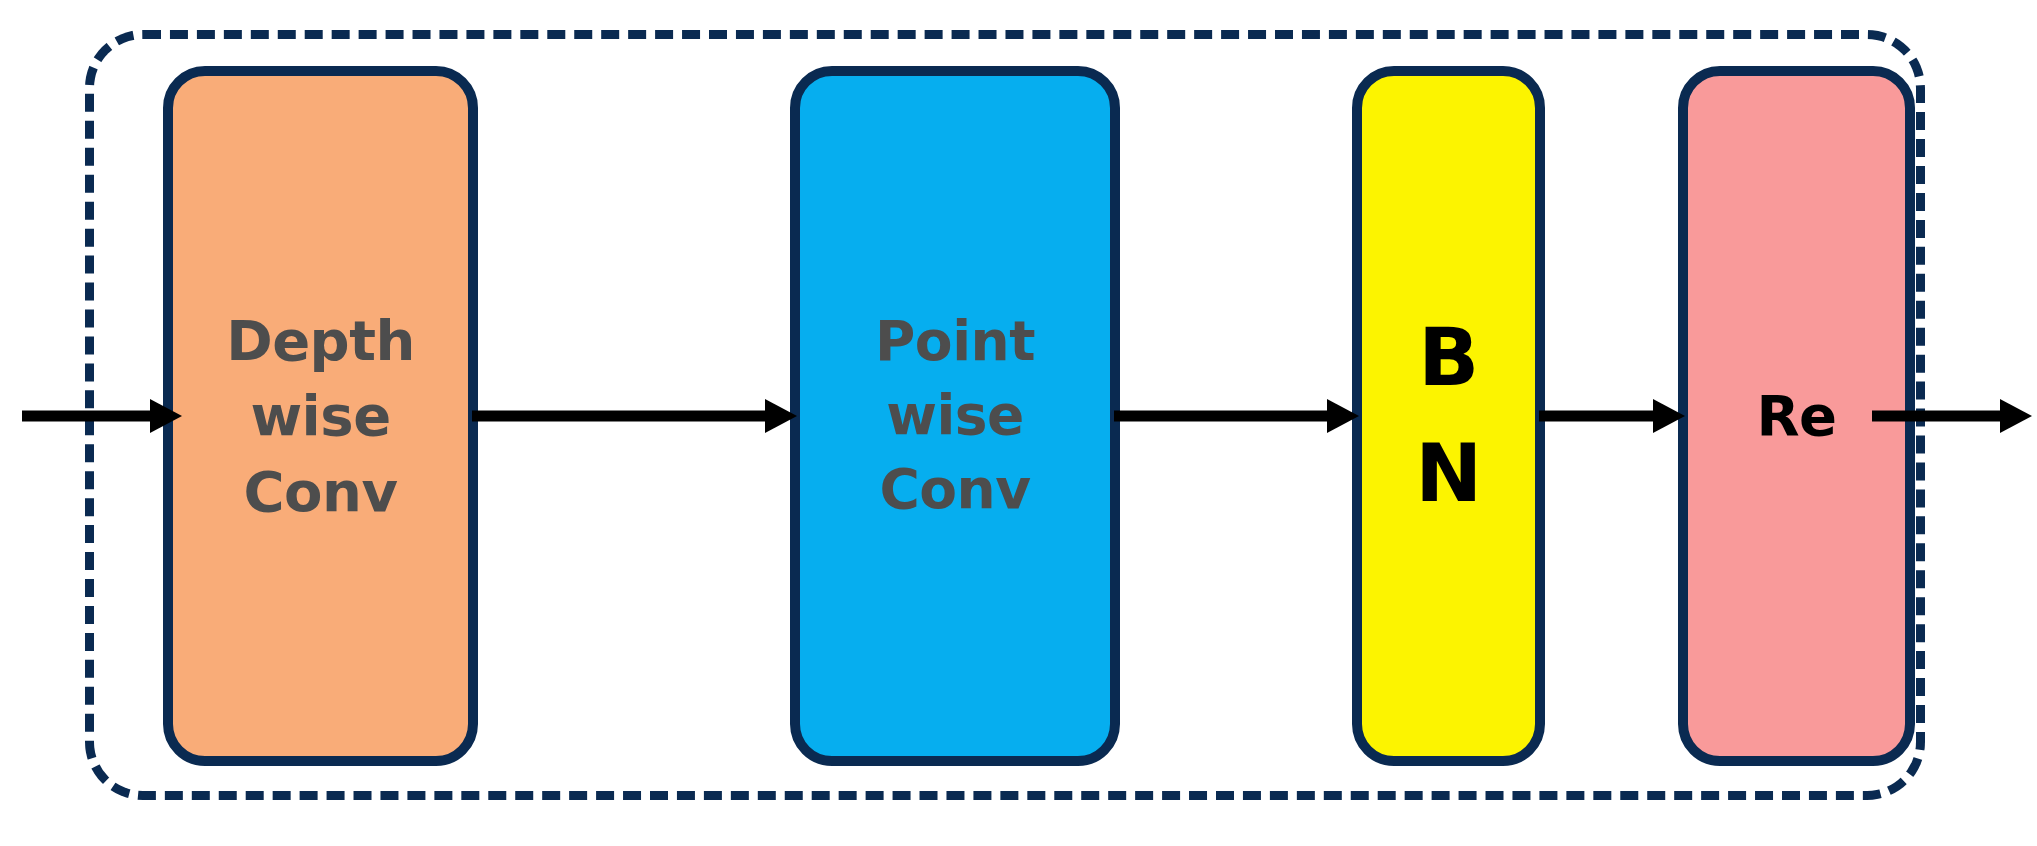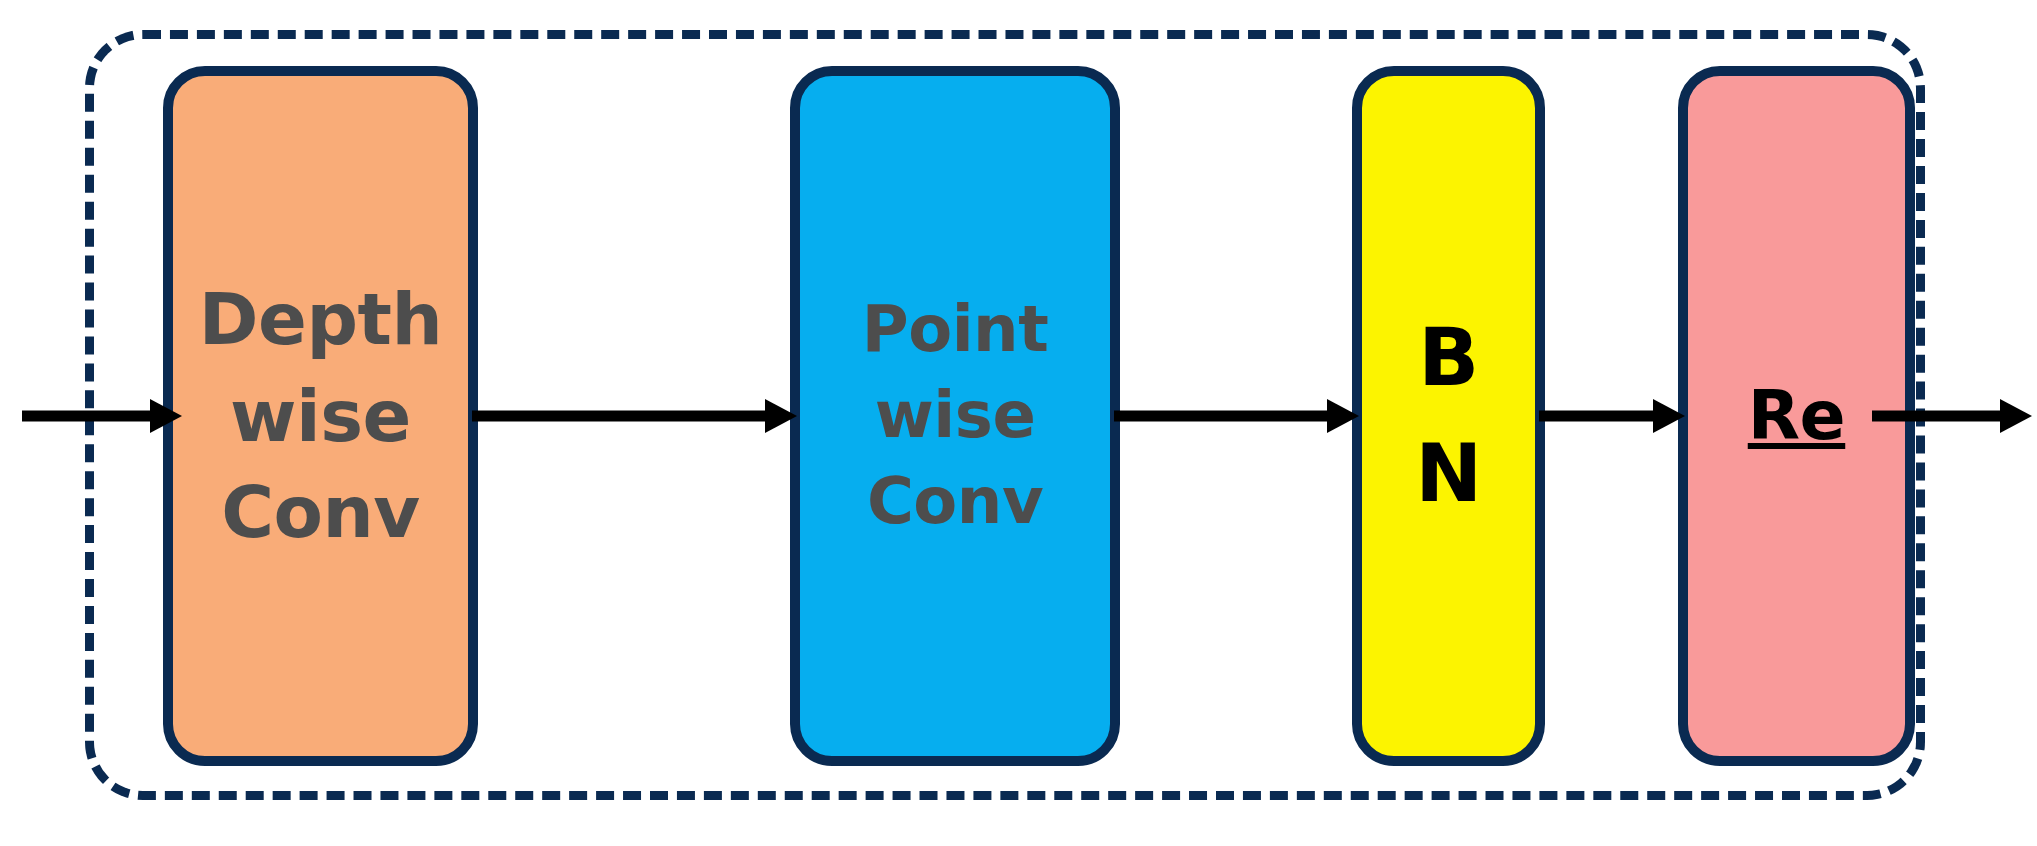--- a/index.html
+++ b/index.html
@@ -52,46 +52,45 @@
   .stage .line {
     display: block;
     white-space: nowrap;
   }
 
   
   .stage-depthwise {
     left: 163px;  top: 66px;  width: 315px;  height: 700px;
     background: #F9AC78;
     color: #4D4D4D;
-    font-size: 72px;
+    font-size: 56px;
     font-weight: bold;
   }
   .stage-pointwise {
     left: 790px;  top: 66px;  width: 330px;  height: 700px;
     background: #06AEEF;
     color: #4D4D4D;
-    font-size: 64px;
+    font-size: 55px;
     font-weight: bold;
   }
   .stage-bn {
     left: 1352px; top: 66px;  width: 193px; height: 700px;
     background: #FCF400;
     color: #000000;
     font-size: 80px;
     font-weight: bold;
     line-height: 1.45;
   }
   .stage-relu {
     left: 1678px; top: 66px;  width: 237px; height: 700px;
     background: #F99A9A;
     color: #000000;
-    font-size: 68px;
+    font-size: 56px;
     font-weight: bold;
     line-height: 1.45;
-    text-decoration: underline;
   }
 
   
   .arrow {
     position: absolute;
     height: 40px;
     top: 396px;
     z-index: 5;
     pointer-events: none;
   }

